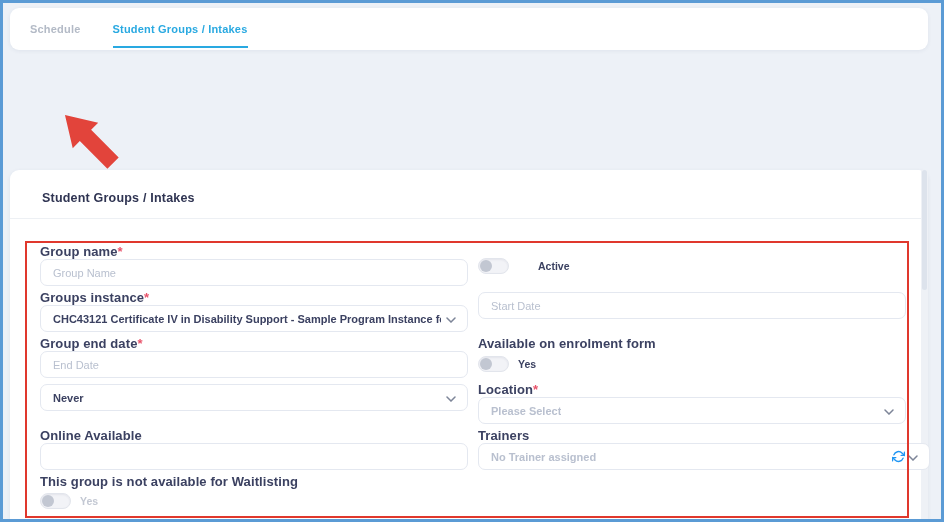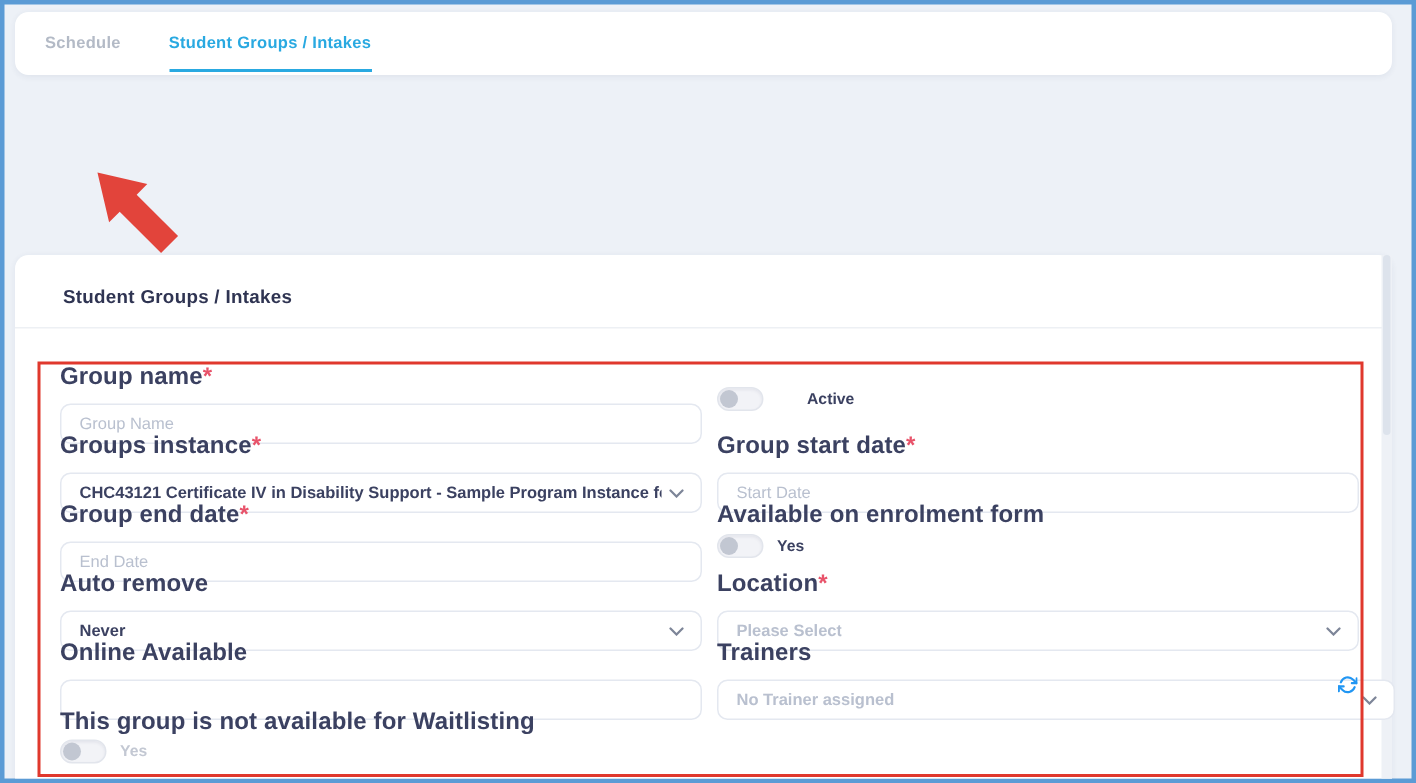--- a/index.html
+++ b/index.html
@@ -35,22 +35,22 @@
   .maincard { left:7px; top:167px; width:918px; height:360px; border-radius:9px 9px 0 0; }
   .panel-title { position:absolute; left:32px; top:21px; font-size:12.5px;
                  font-weight:700; color:#2f3452; letter-spacing:.2px; }
   .panel-divider { position:absolute; left:0; top:48px; width:100%; height:1px;
                    background:#edf0f4; }
 
   .form-highlight { position:absolute; left:22px; top:238px; width:884px; height:277px;
                     border:2.5px solid #e0382d; pointer-events:none; z-index:20; }
 
   .field { position:absolute; width:428px; }
-  .f-label { display:block; font-size:16px; font-weight:700; color:#3b4161;
-             line-height:12px; margin-bottom:11px; letter-spacing:.1px; }
+  .f-label { display:block; font-size:13px; font-weight:700; color:#3b4161;
+             line-height:12px; margin-bottom:1px; letter-spacing:.1px; }
   .req { color:#e8536a; }
   .control { position:relative; height:27px; width:100%; border:1px solid #e4e8f0;
              border-radius:7px; background:#fff; display:flex; align-items:center;
              padding:0 12px; font-size:11px; color:#3b4161; }
   input.control { outline:none; }
   input.control::placeholder { color:#b9c0cf; }
   .select { cursor:pointer; padding-right:26px; overflow:hidden; white-space:nowrap; }
   .select .val { overflow:hidden; white-space:nowrap; font-weight:600; }
   .select .ph { color:#b9c0cf; }
   .chev { position:absolute; right:11px; top:50%; transform:translateY(-50%); }
@@ -114,41 +114,39 @@
       <span class="val">CHC43121 Certificate IV in Disability Support - Sample Program Instance for Subjects - Intakes</span>
       <span class="chev">
         <svg width="10" height="6" viewBox="0 0 10 6" fill="none" stroke="#7d8598" stroke-width="1.5" stroke-linecap="round">
             <path d="M1 1l4 4 4-4"></path>
           </svg>
       </span>
     </div>
   </div>
 
   <div class="field" style="left:475px; top:289px;">
-    <label class="f-label"><span>Group start date</span><span class="req">*</span></label>
     <input class="control" type="text" placeholder="Start Date" style="">
   </div>
 
   <div class="field" style="left:37px; top:335px;">
     <label class="f-label"><span>Group end date</span><span class="req">*</span></label>
     <input class="control" type="text" placeholder="End Date" style="">
   </div>
 
   <div class="field" style="left:475px; top:335px;">
     <label class="f-label">Available on enrolment form</label>
   </div>
   <div class="toggle-row" style="left:475px; top:353px;">
     <div class="toggle">
         <div class="knob"></div>
       </div>
     <span class="t-label">Yes</span>
   </div>
 
   <div class="field" style="left:37px; top:381px;">
-    <label class="f-label">Auto remove</label>
     <div class="control select">
       <span class="val">Never</span>
       <span class="chev">
         <svg width="10" height="6" viewBox="0 0 10 6" fill="none" stroke="#7d8598" stroke-width="1.5" stroke-linecap="round">
             <path d="M1 1l4 4 4-4"></path>
           </svg>
       </span>
     </div>
   </div>
 

